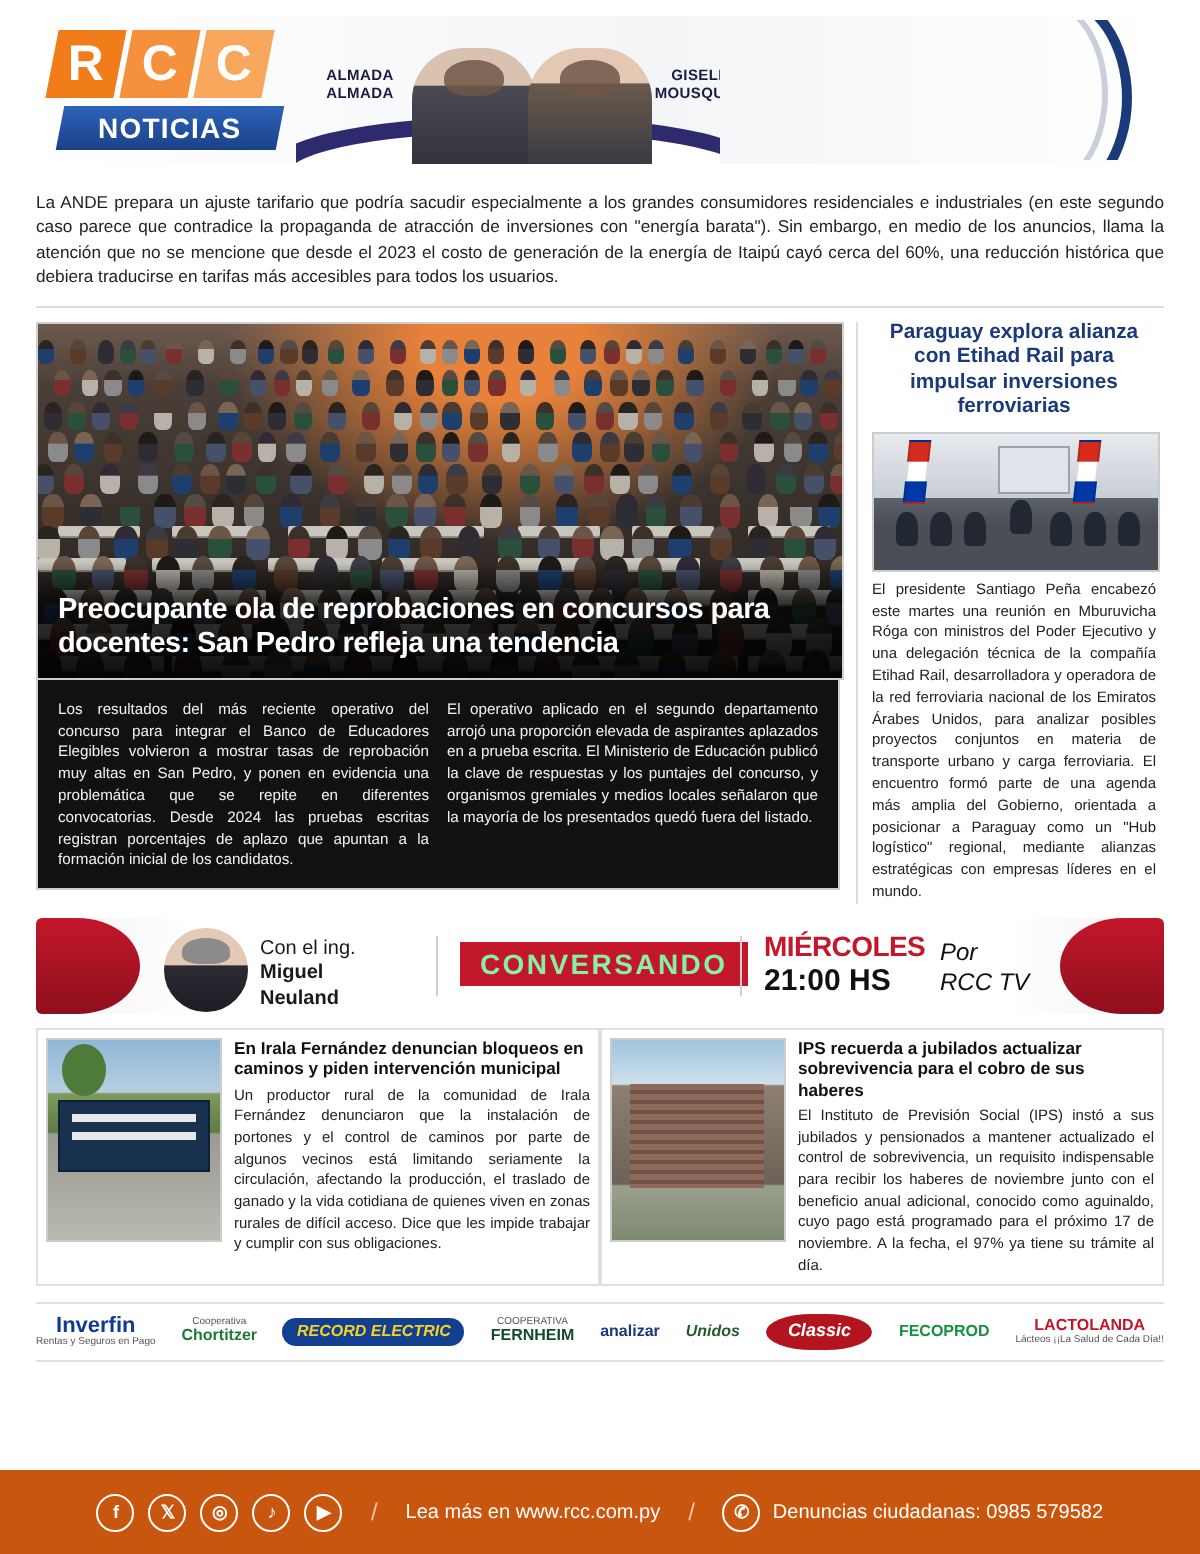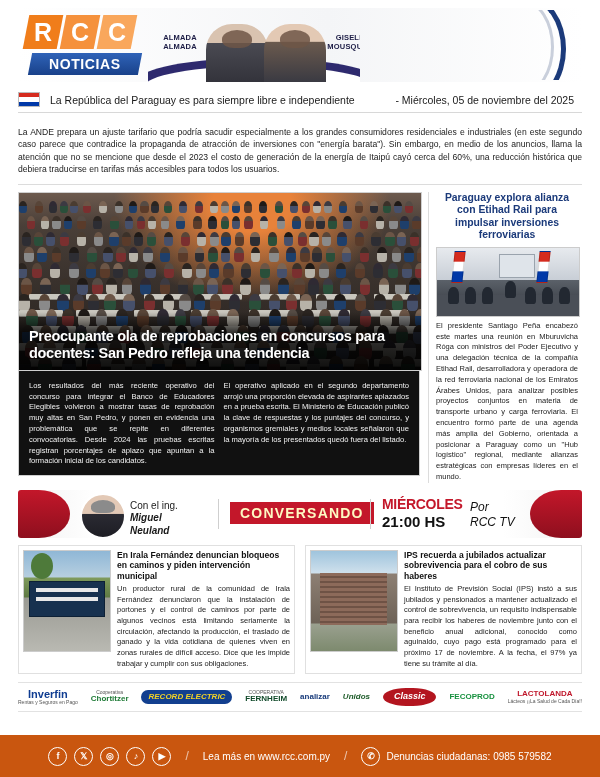--- a/index.html
+++ b/index.html
@@ -172,34 +172,34 @@
   .promo-cap.l{left:0;border-radius:0 60% 60% 0/0 50% 50% 0;}
   .promo-cap.r{right:0;border-radius:60% 0 0 60%/50% 0 0 50%;}
   .promo-host{
     position:absolute;left:62px;top:3px;width:42px;height:42px;border-radius:50%;
     background:linear-gradient(180deg,#e3c9b6 0%,#e3c9b6 44%,#2b2b33 45%,#1d1d24 100%);
     border:2px solid #fff;overflow:hidden;
   }
   .promo-host::after{content:"";position:absolute;left:50%;top:5px;transform:translateX(-50%);
     width:24px;height:13px;border-radius:50% 50% 35% 35%;background:#8b8b8b;}
   .promo-with{position:absolute;left:112px;top:10px;font-size:10px;line-height:1.25;color:#1a1a1a;}
-  .promo-with b{display:block;font-style:italic;font-weight:bold;}
+  .promo-with b{display:block;font-weight:bold;}
   .promo-div{position:absolute;width:1px;top:9px;bottom:9px;background:#cfcfcf;}
   .promo-div.d1{left:200px;} .promo-div.d2{left:352px;}
   .promo-word{
-    position:absolute;left:212px;top:12px;background:#c3172a;color:#fef9c3;
+    position:absolute;left:212px;top:12px;background:#c3172a;color:#86efac;
     font-weight:bold;font-size:14px;letter-spacing:1.2px;padding:3px 10px;
   }
   .promo-day{position:absolute;left:364px;top:7px;color:#c3172a;font-weight:bold;
     font-size:14px;line-height:1.05;letter-spacing:-.3px;}
   .promo-hour{position:absolute;left:364px;top:23px;color:#111;font-weight:bold;font-size:15px;}
   .promo-by{position:absolute;left:452px;top:10px;font-size:12px;font-style:italic;line-height:1.3;color:#111;}
 
   
-  .bottom-grid{margin:7px 18px 0 18px;display:flex;gap:10px;}
+  .bottom-grid{margin:7px 18px 0 18px;display:flex;}
   .bcard{flex:1 1 0;display:flex;gap:6px;border:1px solid #e0e0e0;padding:4px;background:#fff;}
   .bphoto{width:86px;height:100px;flex:0 0 auto;border:1px solid #ccc;position:relative;overflow:hidden;}
   .bphoto.irala{background:linear-gradient(180deg,#8fb7d6 0%,#b7cfe0 26%,#7f9a5c 27%,#5f7a44 46%,#9a9a93 47%,#b9b9b2 100%);}
   .bphoto.irala .sign{position:absolute;left:6%;right:6%;top:30%;height:34%;background:#17314f;border:1px solid #0d2035;}
   .bphoto.irala .sign::after{content:"";position:absolute;left:6px;right:6px;top:6px;height:4px;background:#e8e8e8;box-shadow:0 9px 0 #e8e8e8;}
   .bphoto.irala .tree{position:absolute;left:8%;top:2%;width:22px;height:26px;border-radius:50%;background:#4e7a3a;}
   .bphoto.ips{background:linear-gradient(180deg,#9fc4dd 0%,#cfe0ec 22%,#8d7f73 23%,#6d6257 72%,#9aa08f 73%,#7d8a6e 100%);}
   .bphoto.ips .bld{position:absolute;left:10%;top:22%;width:78%;height:52%;background:#8d6a5a;
     background-image:repeating-linear-gradient(180deg,#8d6a5a 0 3px,#6f5245 3px 5px),
                      repeating-linear-gradient(90deg,rgba(255,255,255,.35) 0 2px,transparent 2px 6px);}
@@ -273,25 +273,20 @@
       </div>
       <div class="host-name right">
         <div>GISELE</div>
         <div>MOUSQUES</div>
       </div>
     </div>
 
     <div class="arc"></div>
   </div>
 
-  <div class="dateline">
-    <div class="flag"></div>
-    <div class="motto">La República del Paraguay es para siempre libre e independiente</div>
-    <div class="datetxt">-  Miércoles, 05 de noviembre del 2025</div>
-  </div>
 
   <div class="lead-wrap">
     <div class="lead-body">La ANDE prepara un ajuste tarifario que podría sacudir especialmente a los grandes consumidores residenciales e industriales (en este segundo caso parece que contradice la propaganda de atracción de inversiones con "energía barata"). Sin embargo, en medio de los anuncios, llama la atención que no se mencione que desde el 2023 el costo de generación de la energía de Itaipú cayó cerca del 60%, una reducción histórica que debiera traducirse en tarifas más accesibles para todos los usuarios.</div>
   </div>
 
   <div class="main-grid">
 
     <div class="col-left">
       <div class="hero">
         <div class="hero-scene"></div>

